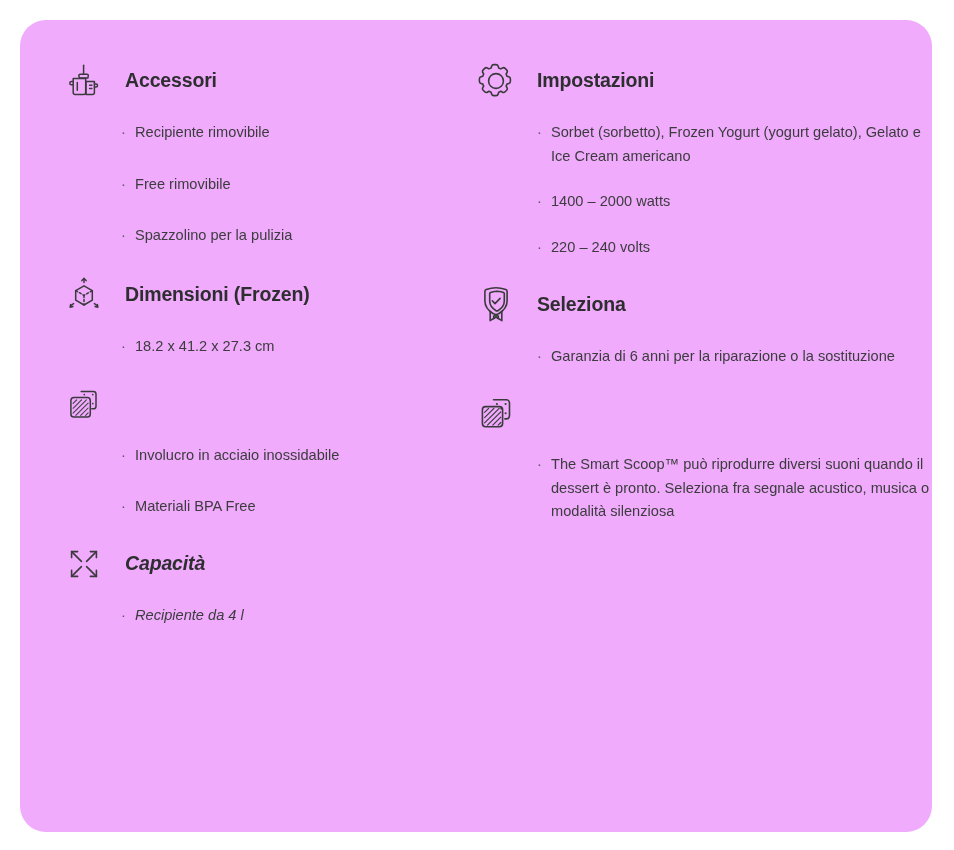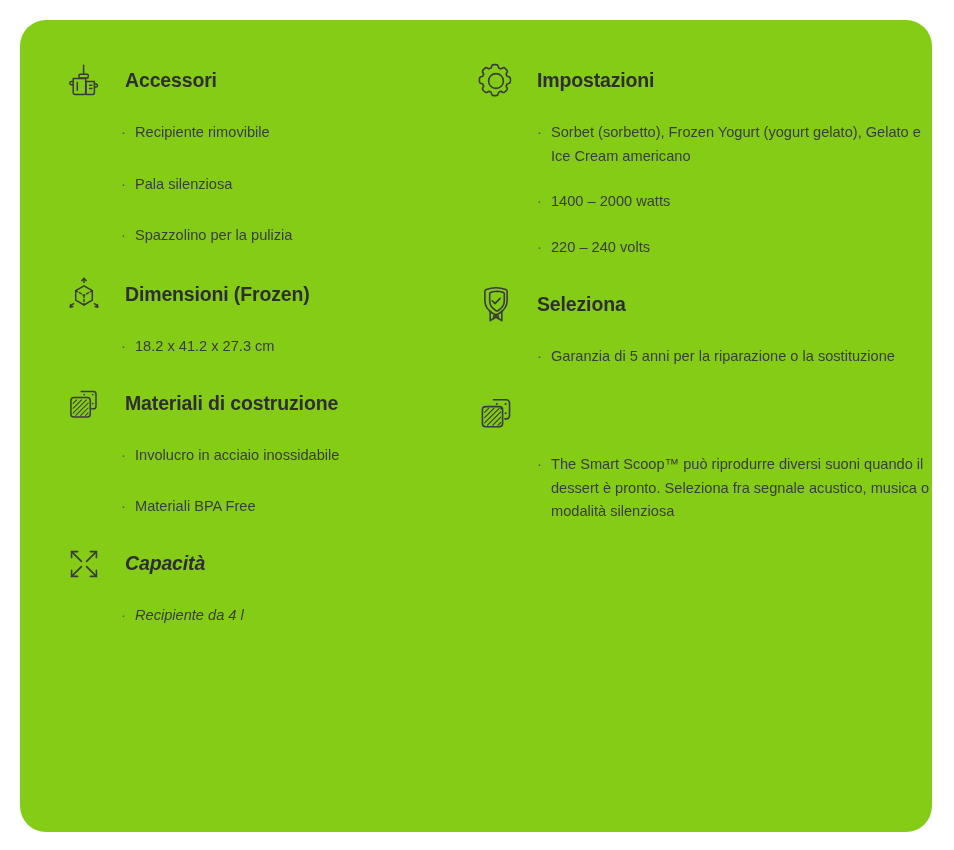--- a/index.html
+++ b/index.html
@@ -14,21 +14,21 @@
     font-family: "Liberation Sans", "DejaVu Sans", sans-serif;
     -webkit-font-smoothing: antialiased;
   }
 
   #spec-card {
     position: absolute;
     left: 20px;
     top: 20px;
     width: 912px;
     height: 812px;
-    background: #84cc16;
+    background: #f0abfc;
     border-radius: 26px;
     box-sizing: border-box;
     overflow: hidden;
   }
 
   .columns {
     display: flex;
     width: 100%;
     height: 100%;
     box-sizing: border-box;
@@ -133,21 +133,21 @@
             </span>
             <div class="section-title">Accessori</div>
           </div>
           <ul class="bullets">
             <li class="bullet">
               <span class="bullet-dot">·</span>
               <span class="bullet-text">Recipiente rimovibile</span>
             </li>
             <li class="bullet">
               <span class="bullet-dot">·</span>
-              <span class="bullet-text">Pala silenziosa</span>
+              <span class="bullet-text">Free rimovibile</span>
             </li>
             <li class="bullet">
               <span class="bullet-dot">·</span>
               <span class="bullet-text">Spazzolino per la pulizia</span>
             </li>
           </ul>
         </div>
         <div class="section">
           <div class="section-head">
             <span class="section-icon">
@@ -184,21 +184,20 @@
       <g stroke-width="1.05" opacity="0.95">
         <path d="M9.1 24.3l8.4-8.4"></path>
         <path d="M9.1 29.2l13.3-13.3"></path>
         <path d="M11.8 31.4l12.3-12.3"></path>
         <path d="M16.7 31.4l7.4-7.4"></path>
         <path d="M21.6 31.4l2.5-2.5"></path>
         <path d="M9.1 19.4l3.5-3.5"></path>
       </g>
     </svg>
             </span>
-            <div class="section-title">Materiali di costruzione</div>
           </div>
           <ul class="bullets">
             <li class="bullet">
               <span class="bullet-dot">·</span>
               <span class="bullet-text">Involucro in acciaio inossidabile</span>
             </li>
             <li class="bullet">
               <span class="bullet-dot">·</span>
               <span class="bullet-text">Materiali BPA Free</span>
             </li>
@@ -271,21 +270,21 @@
       <path d="M17.3 16.8l2.7 2.8 5.1-5.2"></path>
       <path d="M15.2 27.6v9.1l5.8-3.8 5.8 3.8v-9.1"></path>
       <path d="M21 32.9l-2.3 1.8v-2.5l2.3-1.5 2.3 1.5v2.5L21 32.9z"></path>
     </svg>
             </span>
             <div class="section-title">Seleziona</div>
           </div>
           <ul class="bullets">
             <li class="bullet">
               <span class="bullet-dot">·</span>
-              <span class="bullet-text">Garanzia di 5 anni per la riparazione o la sostituzione</span>
+              <span class="bullet-text">Garanzia di 6 anni per la riparazione o la sostituzione</span>
             </li>
           </ul>
         </div>
         <div class="section">
           <div class="section-head">
             <span class="section-icon">
     <svg width="42" height="42" viewBox="0 0 42 42" fill="none" stroke="currentColor" stroke-width="1.6" stroke-linecap="round" stroke-linejoin="round">
       <path d="M18.5 7.8h12.9a3.1 3.1 0 0 1 3.1 3.1v12.9a3.1 3.1 0 0 1-3.1 3.1h-1.5"></path>
       <circle cx="21.9" cy="12" r="1.05" fill="currentColor" stroke="none"></circle>
       <circle cx="30.6" cy="12" r="1.05" fill="currentColor" stroke="none"></circle>

